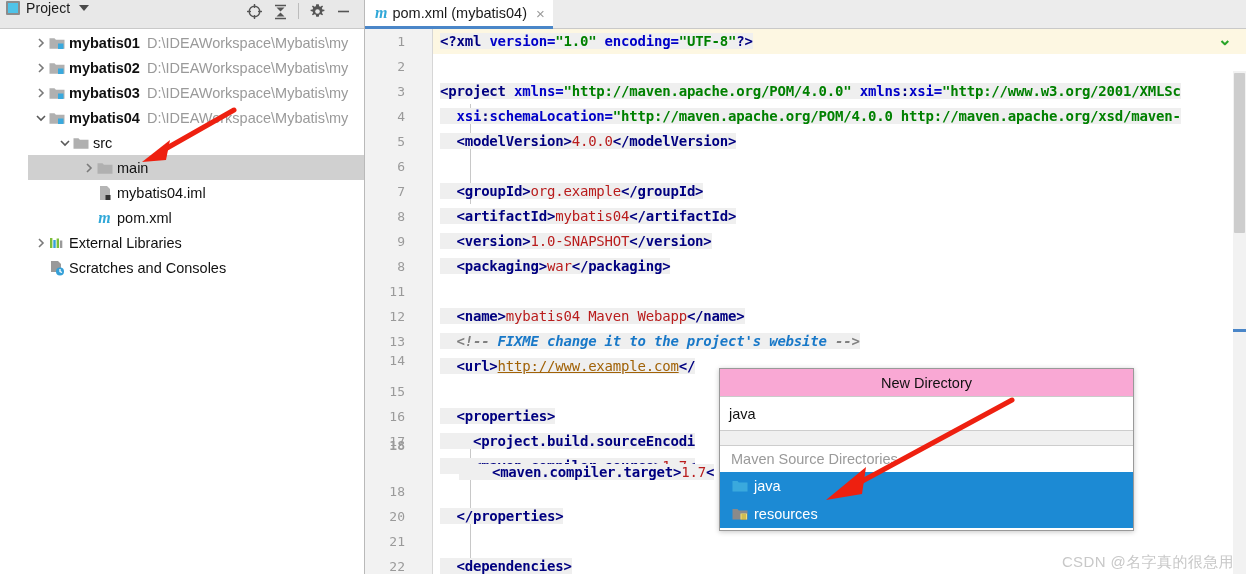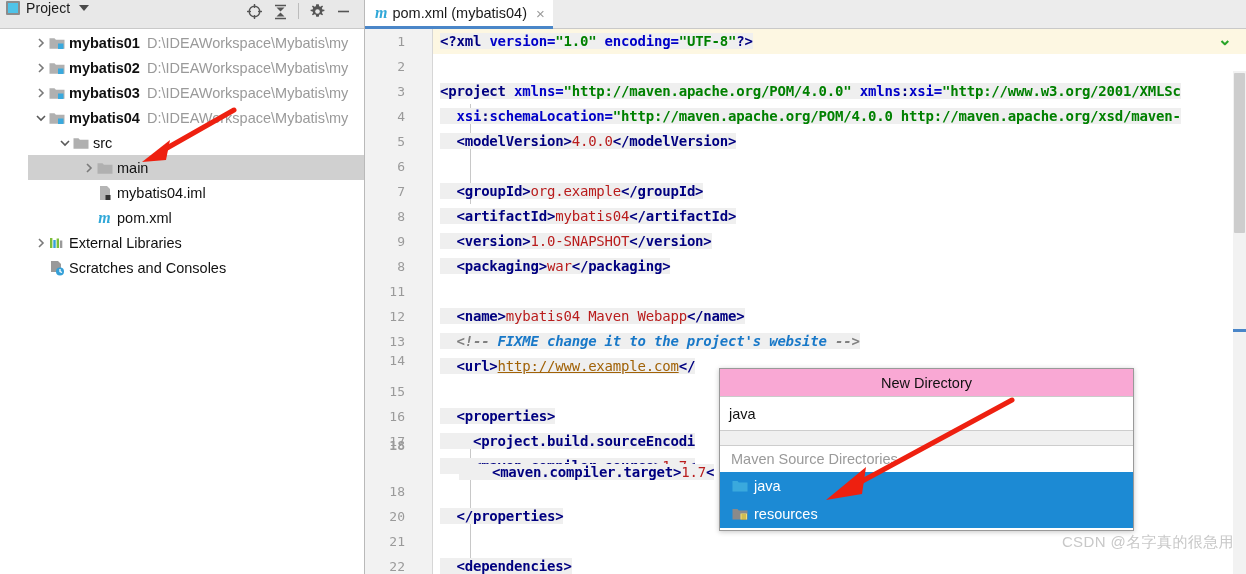--- a/index.html
+++ b/index.html
@@ -167,21 +167,21 @@
     height: 28px; display: flex; align-items: center; gap: 6px;
     padding-left: 12px; color: #ffffff; background: #1c8ad4;
   }
   .folder-ic { width: 16px; height: 14px; flex: 0 0 16px; }
 
   
   .arrow-overlay { position: absolute; left: 0; top: 0; pointer-events: none; z-index: 50; }
 
   
   #watermark {
-    position: absolute; right: 12px; bottom: 22px;
+    position: absolute; right: 12px; bottom: 2px;
     color: #c8c8c8; font-size: 15px; letter-spacing: .4px;
     z-index: 40;
   }
 </style>
 </head>
 <body>
 
 <div id="app">
 
   <div id="project-panel">

